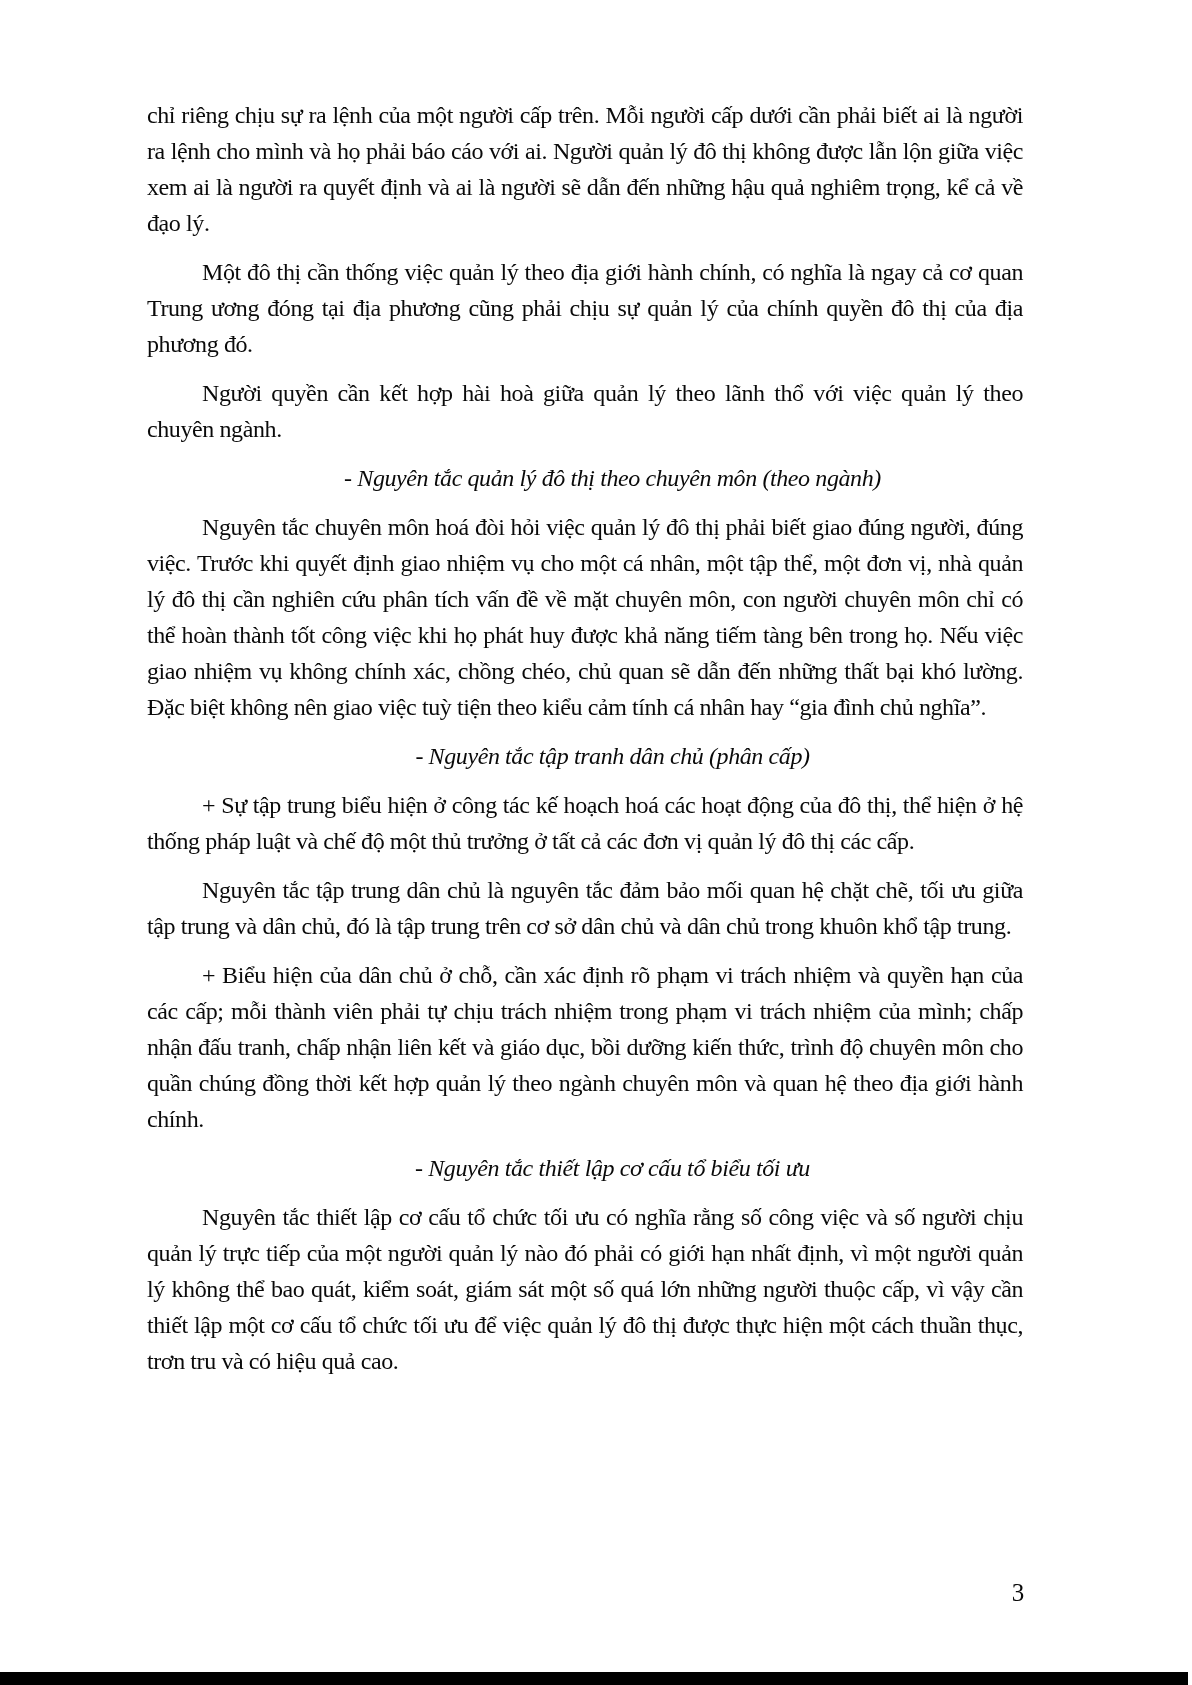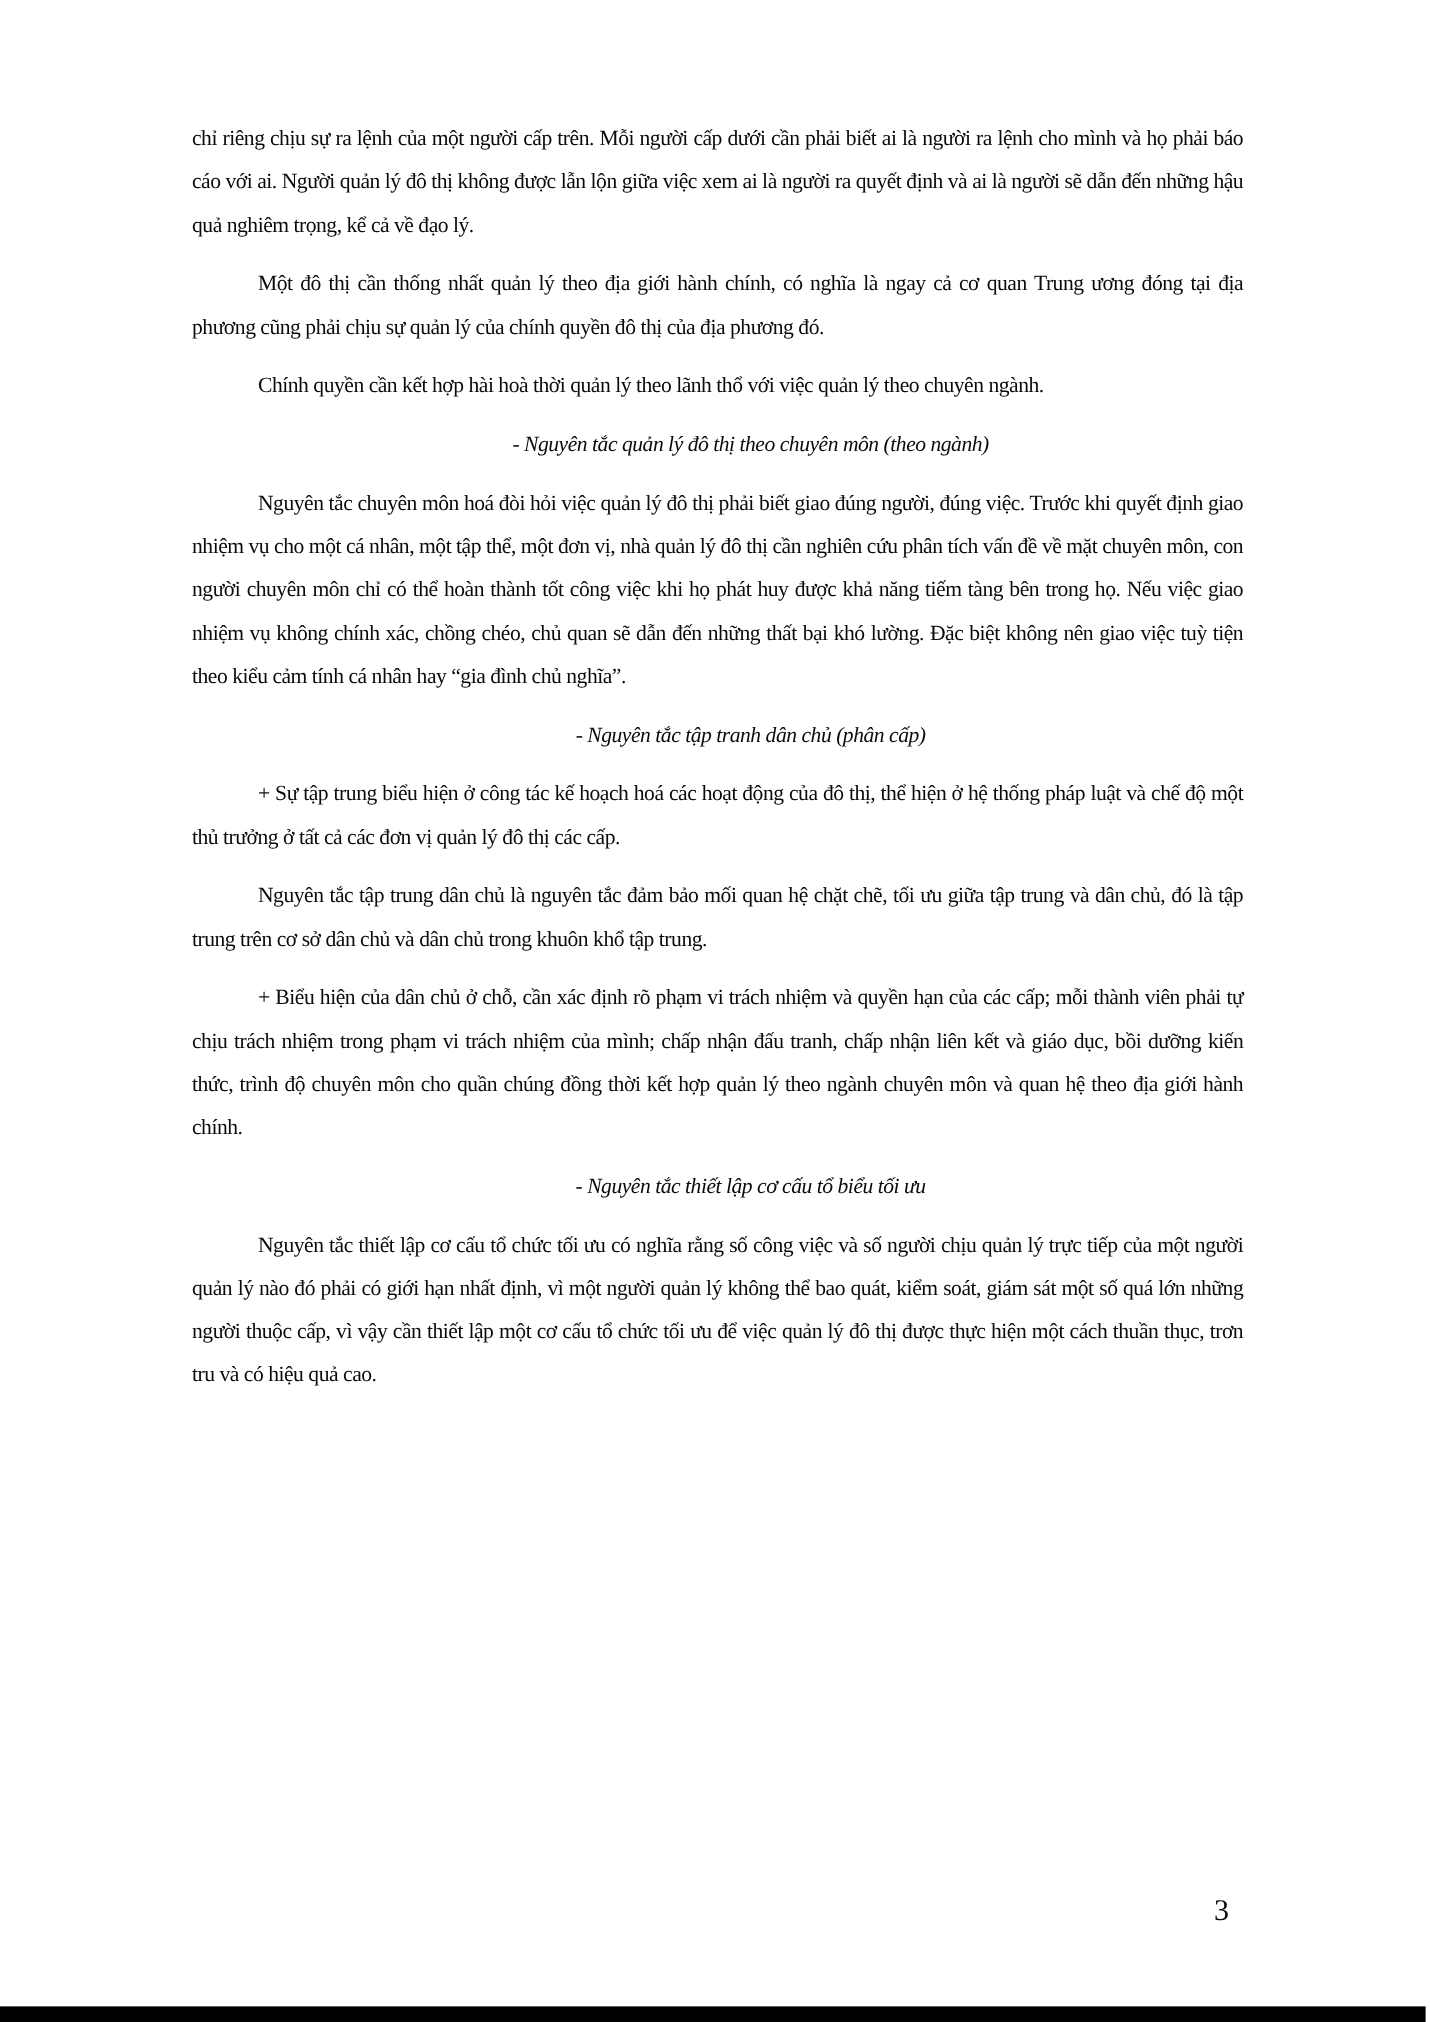--- a/index.html
+++ b/index.html
@@ -15,24 +15,24 @@
     font-family: "Liberation Serif", "DejaVu Serif", serif;
     color: #0a0a0a;
   }
   .page {
     position: absolute;
     inset: 0;
     background: #ffffff;
   }
   .text-block {
     position: absolute;
-    left: 160px;
+    left: 147px;
     top: 97px;
     width: 876px;
-    font-size: 18px;
+    font-size: 24px;
     line-height: 36px;
     letter-spacing: -0.4px;
     text-align: justify;
   }
   .text-block p {
     margin: 13px 0 0 0;
     text-indent: 55px;
   }
   .text-block p:first-child {
     margin-top: 0;
@@ -60,22 +60,22 @@
     background: #000000;
   }
 </style>
 </head>
 <body>
 
 <div class="page">
 
   <div class="text-block">
     <p>chỉ riêng chịu sự ra lệnh của một người cấp trên. Mỗi người cấp dưới cần phải biết ai là người ra lệnh cho mình và họ phải báo cáo với ai. Người quản lý đô thị không được lẫn lộn giữa việc xem ai là người ra quyết định và ai là người sẽ dẫn đến những hậu quả nghiêm trọng, kể cả về đạo lý.</p>
-    <p>Một đô thị cần thống nhất quản lý theo địa giới hành chính, có nghĩa là ngay cả cơ quan Trung ương đóng tại địa phương cũng phải chịu sự quản lý của chính quyền đô thị của địa phương đó.</p>
-    <p>Chính quyền cần kết hợp hài hoà thời quản lý theo lãnh thổ với việc quản lý theo chuyên ngành.</p>
+    <p>Một đô thị cần thống việc quản lý theo địa giới hành chính, có nghĩa là ngay cả cơ quan Trung ương đóng tại địa phương cũng phải chịu sự quản lý của chính quyền đô thị của địa phương đó.</p>
+    <p>Người quyền cần kết hợp hài hoà giữa quản lý theo lãnh thổ với việc quản lý theo chuyên ngành.</p>
     <p class="heading">- Nguyên tắc quản lý đô thị theo chuyên môn (theo ngành)</p>
     <p>Nguyên tắc chuyên môn hoá đòi hỏi việc quản lý đô thị phải biết giao đúng người, đúng việc. Trước khi quyết định giao nhiệm vụ cho một cá nhân, một tập thể, một đơn vị, nhà quản lý đô thị cần nghiên cứu phân tích vấn đề về mặt chuyên môn, con người chuyên môn chỉ có thể hoàn thành tốt công việc khi họ phát huy được khả năng tiếm tàng bên trong họ. Nếu việc giao nhiệm vụ không chính xác, chồng chéo, chủ quan sẽ dẫn đến những thất bại khó lường. Đặc biệt không nên giao việc tuỳ tiện theo kiểu cảm tính cá nhân hay “gia đình chủ nghĩa”.</p>
     <p class="heading">- Nguyên tắc tập tranh dân chủ (phân cấp)</p>
     <p>+ Sự tập trung biểu hiện ở công tác kế hoạch hoá các hoạt động của đô thị, thể hiện ở hệ thống pháp luật và chế độ một thủ trưởng ở tất cả các đơn vị quản lý đô thị các cấp.</p>
     <p>Nguyên tắc tập trung dân chủ là nguyên tắc đảm bảo mối quan hệ chặt chẽ, tối ưu giữa tập trung và dân chủ, đó là tập trung trên cơ sở dân chủ và dân chủ trong khuôn khổ tập trung.</p>
     <p>+ Biểu hiện của dân chủ ở chỗ, cần xác định rõ phạm vi trách nhiệm và quyền hạn của các cấp; mỗi thành viên phải tự chịu trách nhiệm trong phạm vi trách nhiệm của mình; chấp nhận đấu tranh, chấp nhận liên kết và giáo dục, bồi dưỡng kiến thức, trình độ chuyên môn cho quần chúng đồng thời kết hợp quản lý theo ngành chuyên môn và quan hệ theo địa giới hành chính.</p>
     <p class="heading">- Nguyên tắc thiết lập cơ cấu tổ biểu tối ưu</p>
     <p>Nguyên tắc thiết lập cơ cấu tổ chức tối ưu có nghĩa rằng số công việc và số người chịu quản lý trực tiếp của một người quản lý nào đó phải có giới hạn nhất định, vì một người quản lý không thể bao quát, kiểm soát, giám sát một số quá lớn những người thuộc cấp, vì vậy cần thiết lập một cơ cấu tổ chức tối ưu để việc quản lý đô thị được thực hiện một cách thuần thục, trơn tru và có hiệu quả cao.</p>
   </div>
 

